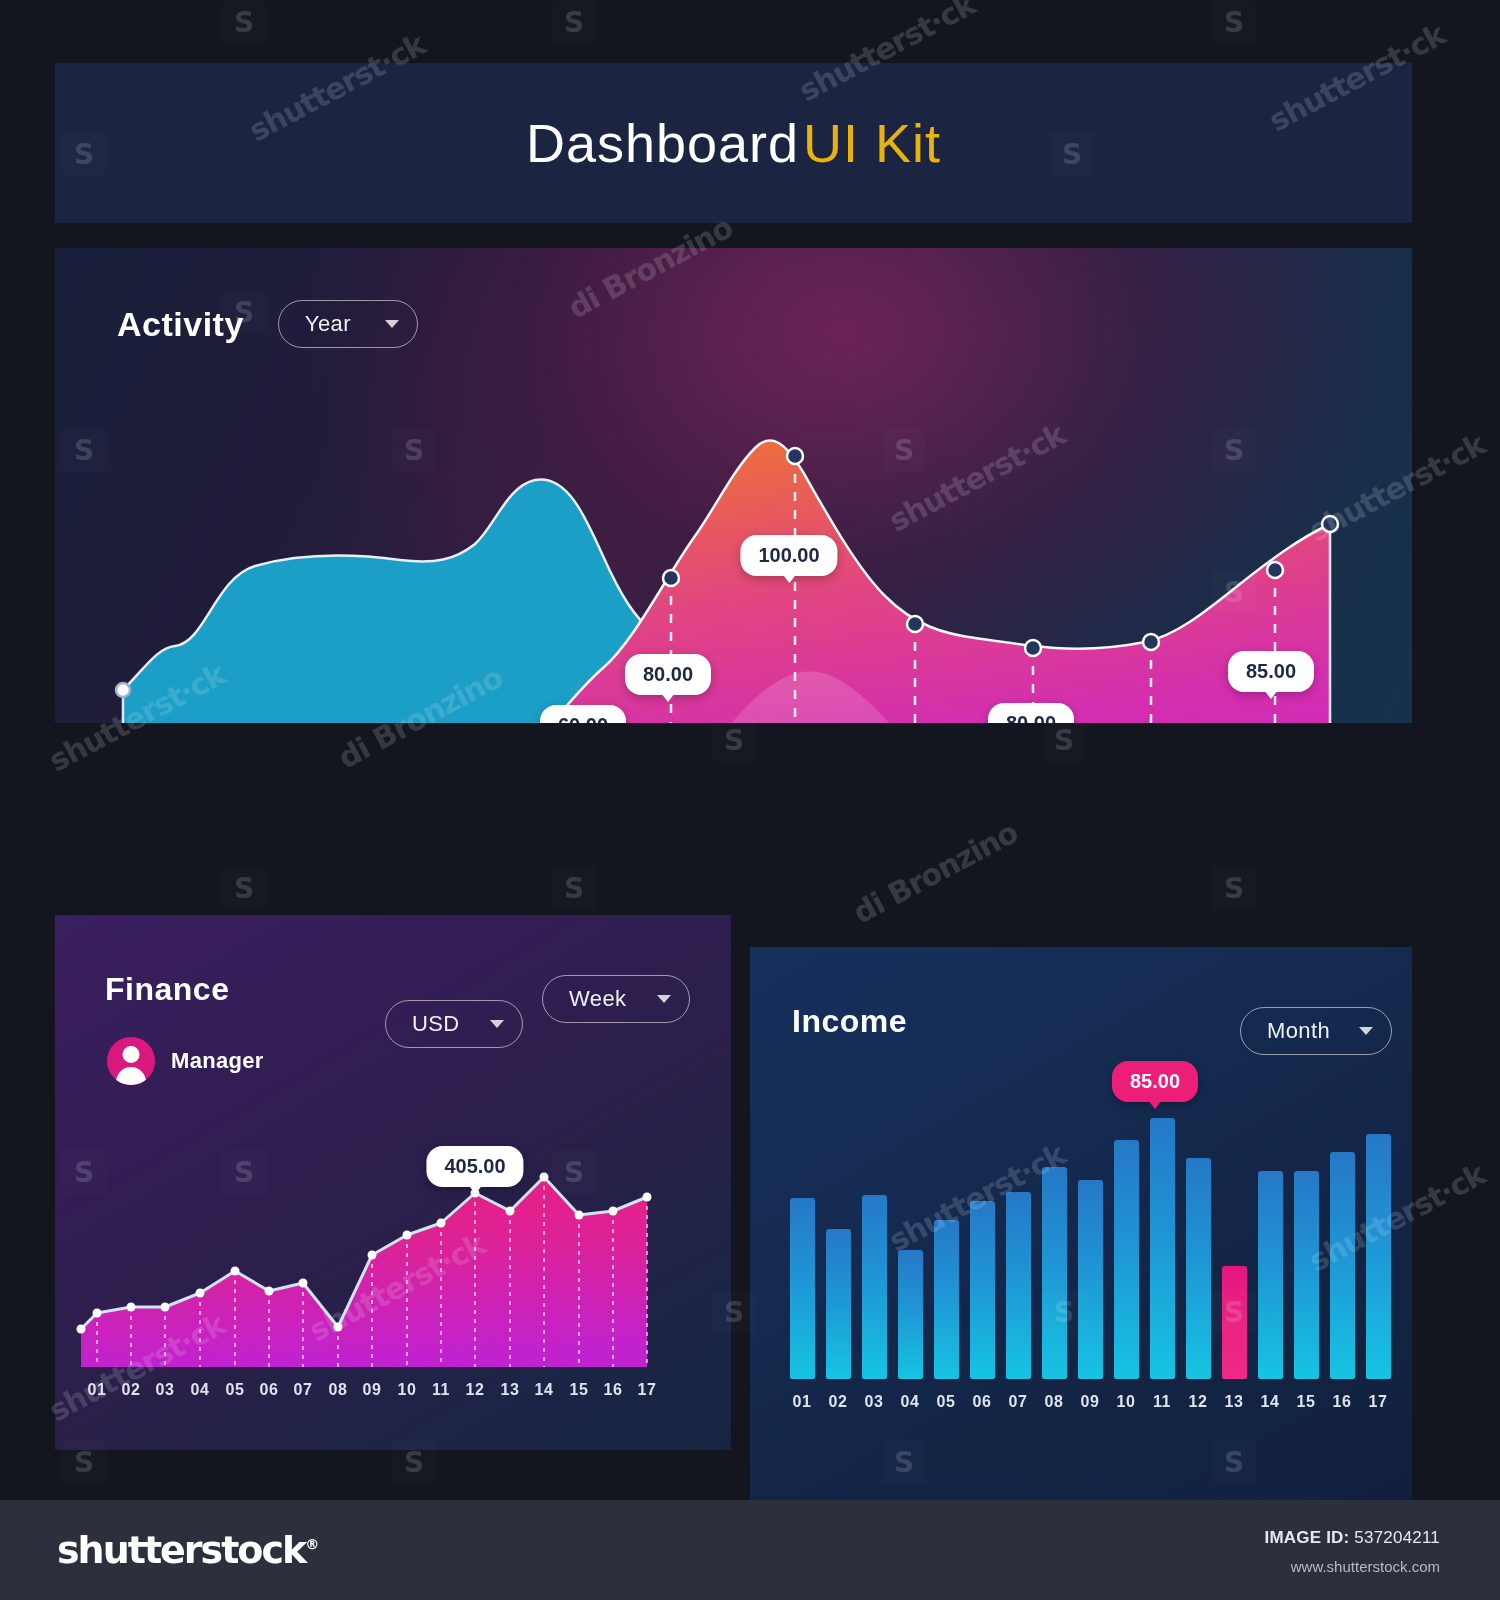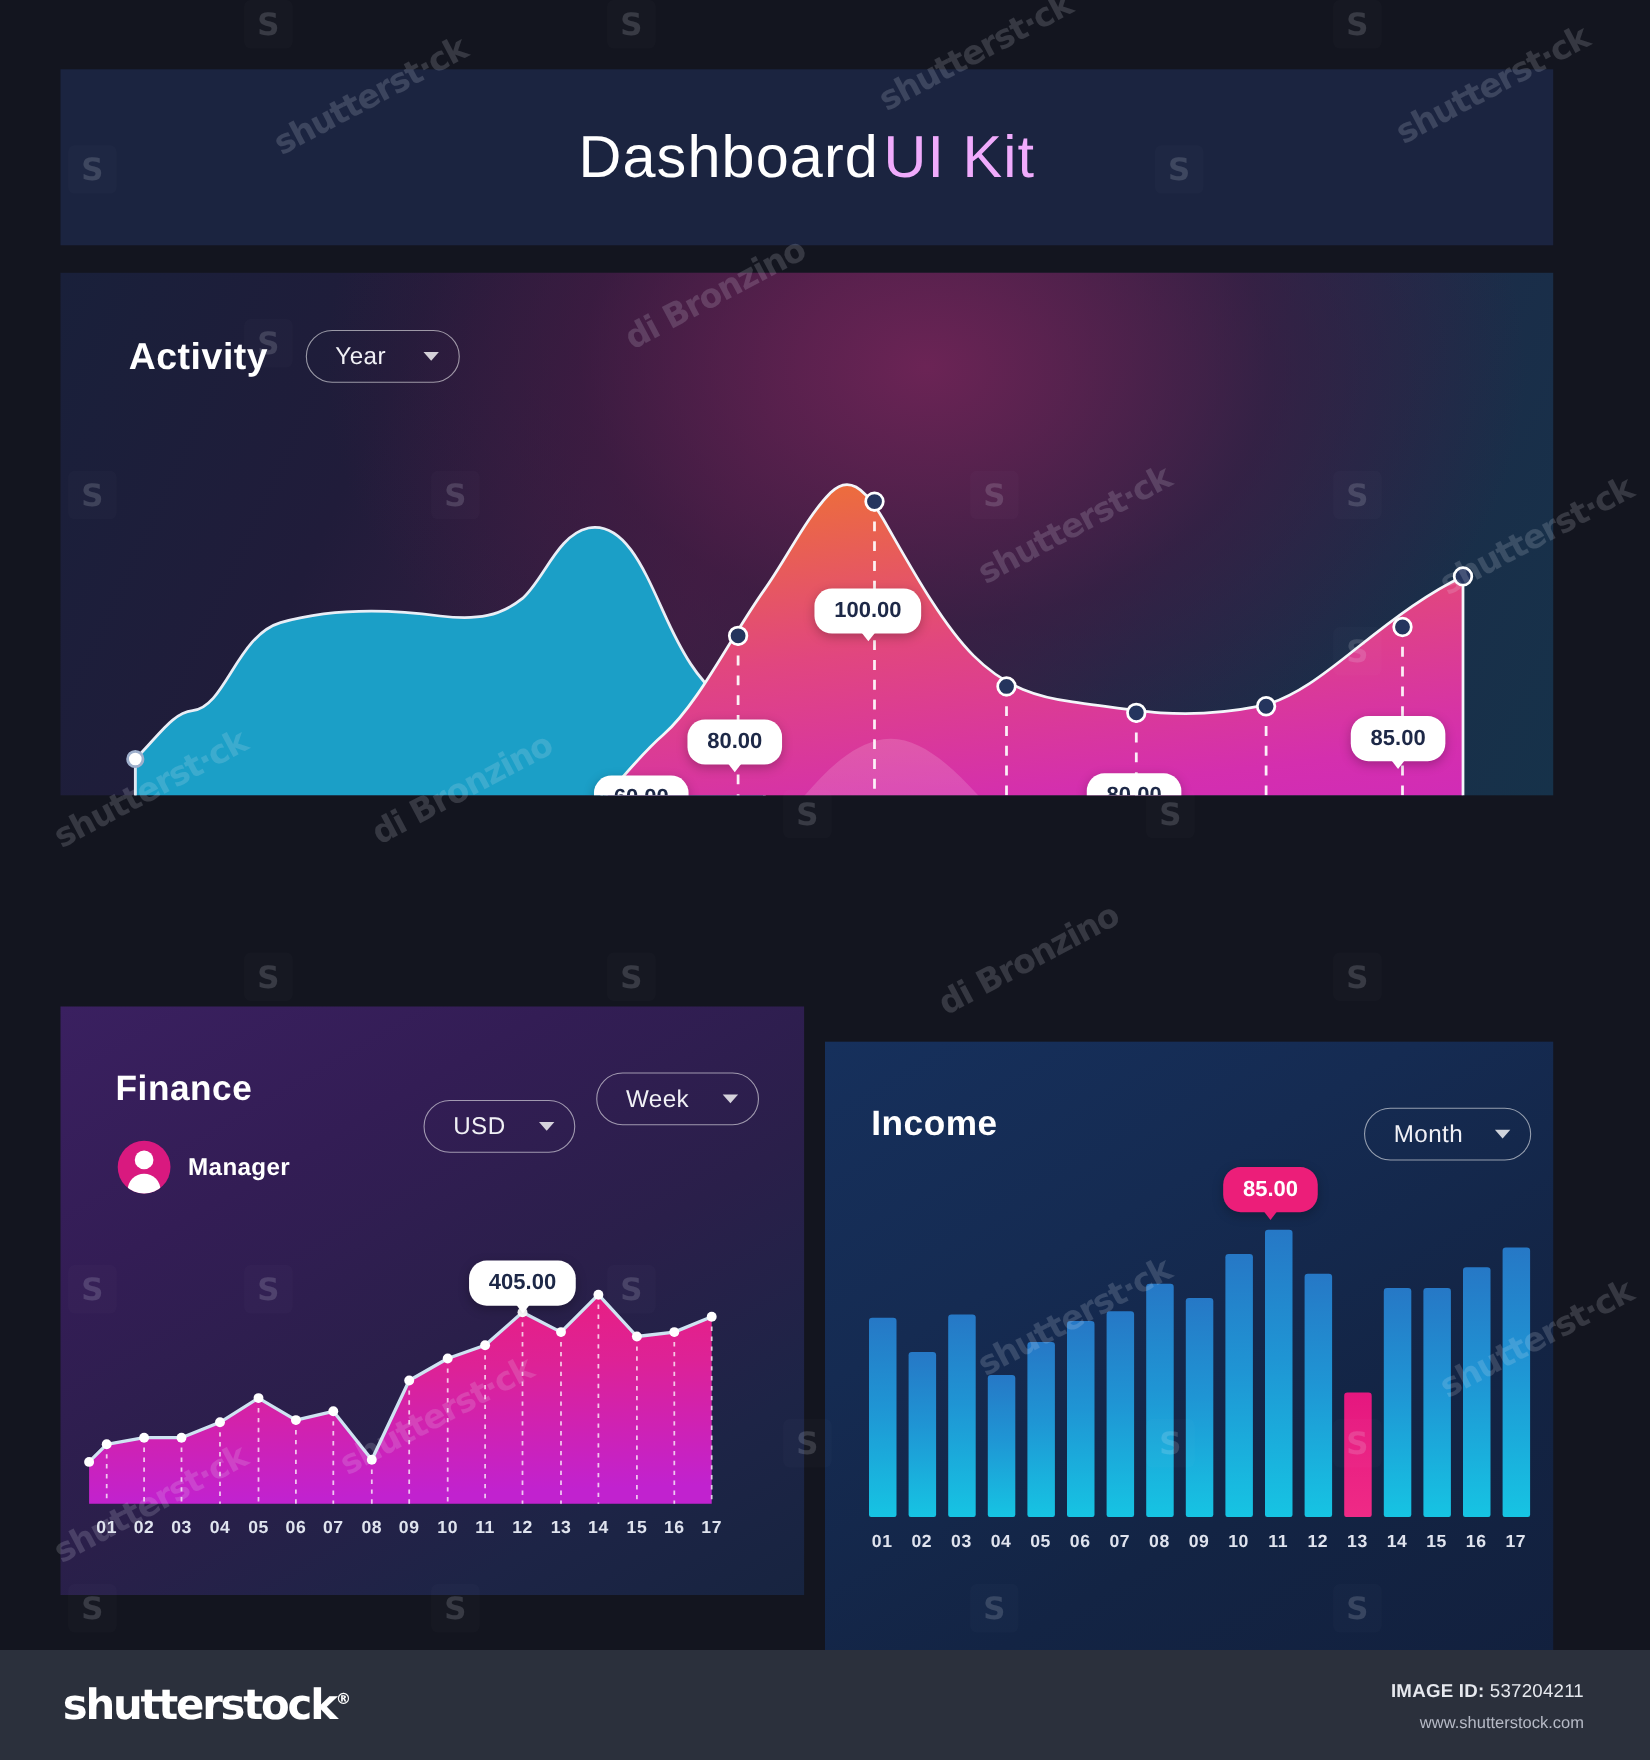--- a/index.html
+++ b/index.html
@@ -15,21 +15,21 @@
   .header-panel {
     position: absolute; left: 55px; top: 63px; width: 1357px; height: 160px;
     background: #1b2440;
   }
   .header-title {
     position:absolute; left:0; top:0; width:100%; height:100%;
     display:flex; align-items:center; justify-content:center;
     font-size: 54px; font-weight: normal; letter-spacing: 1px;
   }
   .title-main { color:#ffffff; }
-  .title-accent { color:#f0abfc; margin-left: 4px; }
+  .title-accent { color:#eab308; margin-left: 4px; }
 
   
   .activity-panel {
     position:absolute; left:55px; top:248px; width:1357px; height:475px;
     background:
       radial-gradient(ellipse 700px 520px at 58% 18%, rgba(110,36,86,0.95) 0%, rgba(70,26,66,0.55) 45%, rgba(22,30,56,0.0) 78%),
       linear-gradient(115deg, #19203a 0%, #201c3a 22%, #3a1f44 45%, #1d2a48 72%, #16324a 100%);
     overflow:hidden;
   }
   .panel-head {

